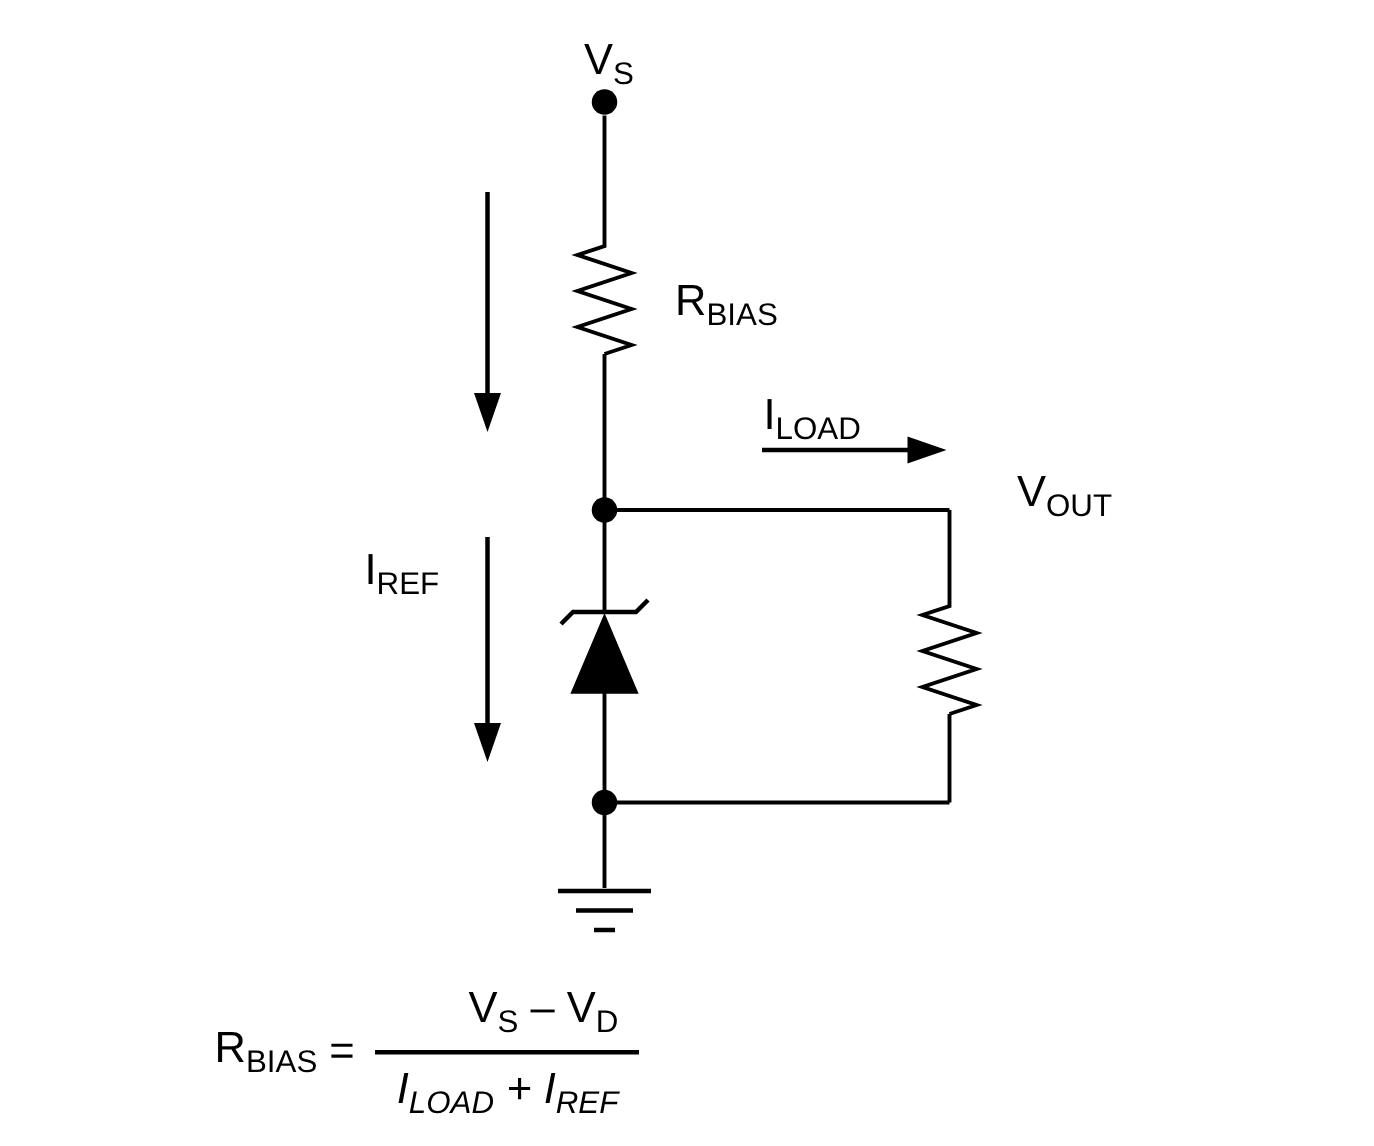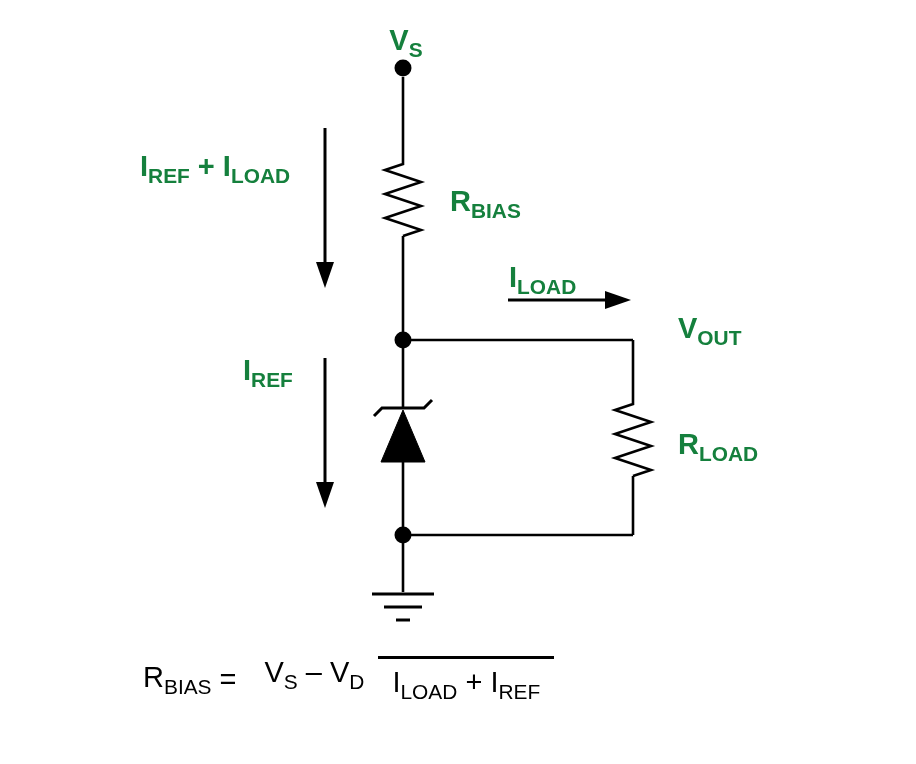--- a/index.html
+++ b/index.html
@@ -19,22 +19,21 @@
   .stage svg {
     position: absolute;
     left: 0;
     top: 0;
   }
   .lbl {
     position: absolute;
     font-size: 29px;
     line-height: 1.15;
     white-space: nowrap;
-    color: #15803d;
-    font-weight: bold;
+    color: #000000;
   }
   .lbl sub {
     font-size: 0.72em;
     line-height: 1;
   }
   .centered {
     transform: translateX(-50%);
   }
   .formula {
     position: absolute;
@@ -47,29 +46,30 @@
   }
   .formula sub {
     font-size: 0.72em;
     line-height: 1;
   }
   .eq {
     margin: 0 14px 0 8px;
   }
   .frac {
     display: inline-flex;
-    flex-direction: row;
-    align-items: flex-start;
+    flex-direction: column;
+    align-items: flex-end;
   }
   .frac .num {
     padding: 0 14px 7px;
   }
   .frac .den {
     border-top: 3px solid #000000;
     padding: 7px 14px 0;
+    font-style: italic;
   }
 </style>
 </head>
 <body>
 
 <div class="stage">
 
   <svg width="916" height="764" viewBox="0 0 916 764">
     <g stroke="#000000" stroke-width="2.6" fill="none">
 
@@ -119,41 +119,35 @@
     <g>
       <path d="M508,300 H608" stroke="#000000" stroke-width="3" fill="none"></path>
       <polygon points="605,291 605,309 631,300" fill="#000000"></polygon>
     </g>
   </svg>
 
   <div class="lbl centered" style="left:406px; top:24px;">
     <span>V</span><sub>S</sub>
   </div>
 
-  <div class="lbl" style="left:140px; top:150px;">
-    <span>I</span><sub>REF</sub><span> + I</span><sub>LOAD</sub>
-  </div>
 
   <div class="lbl" style="left:450px; top:185px;">
     <span>R</span><sub>BIAS</sub>
   </div>
 
   <div class="lbl" style="left:509px; top:261px;">
     <span>I</span><sub>LOAD</sub>
   </div>
 
   <div class="lbl" style="left:678px; top:312px;">
     <span>V</span><sub>OUT</sub>
   </div>
 
-  <div class="lbl" style="left:678px; top:428px;">
-    <span>R</span><sub>LOAD</sub>
-  </div>
 
-  <div class="lbl" style="left:243px; top:354px;">
+  <div class="lbl" style="left:243px; top:364px;">
     <span>I</span><sub>REF</sub>
   </div>
 
   <div class="formula">
     <span>
       <span>R</span><sub>BIAS</sub>
     </span>
     <span class="eq">=</span>
     <span class="frac">
       <span class="num">

